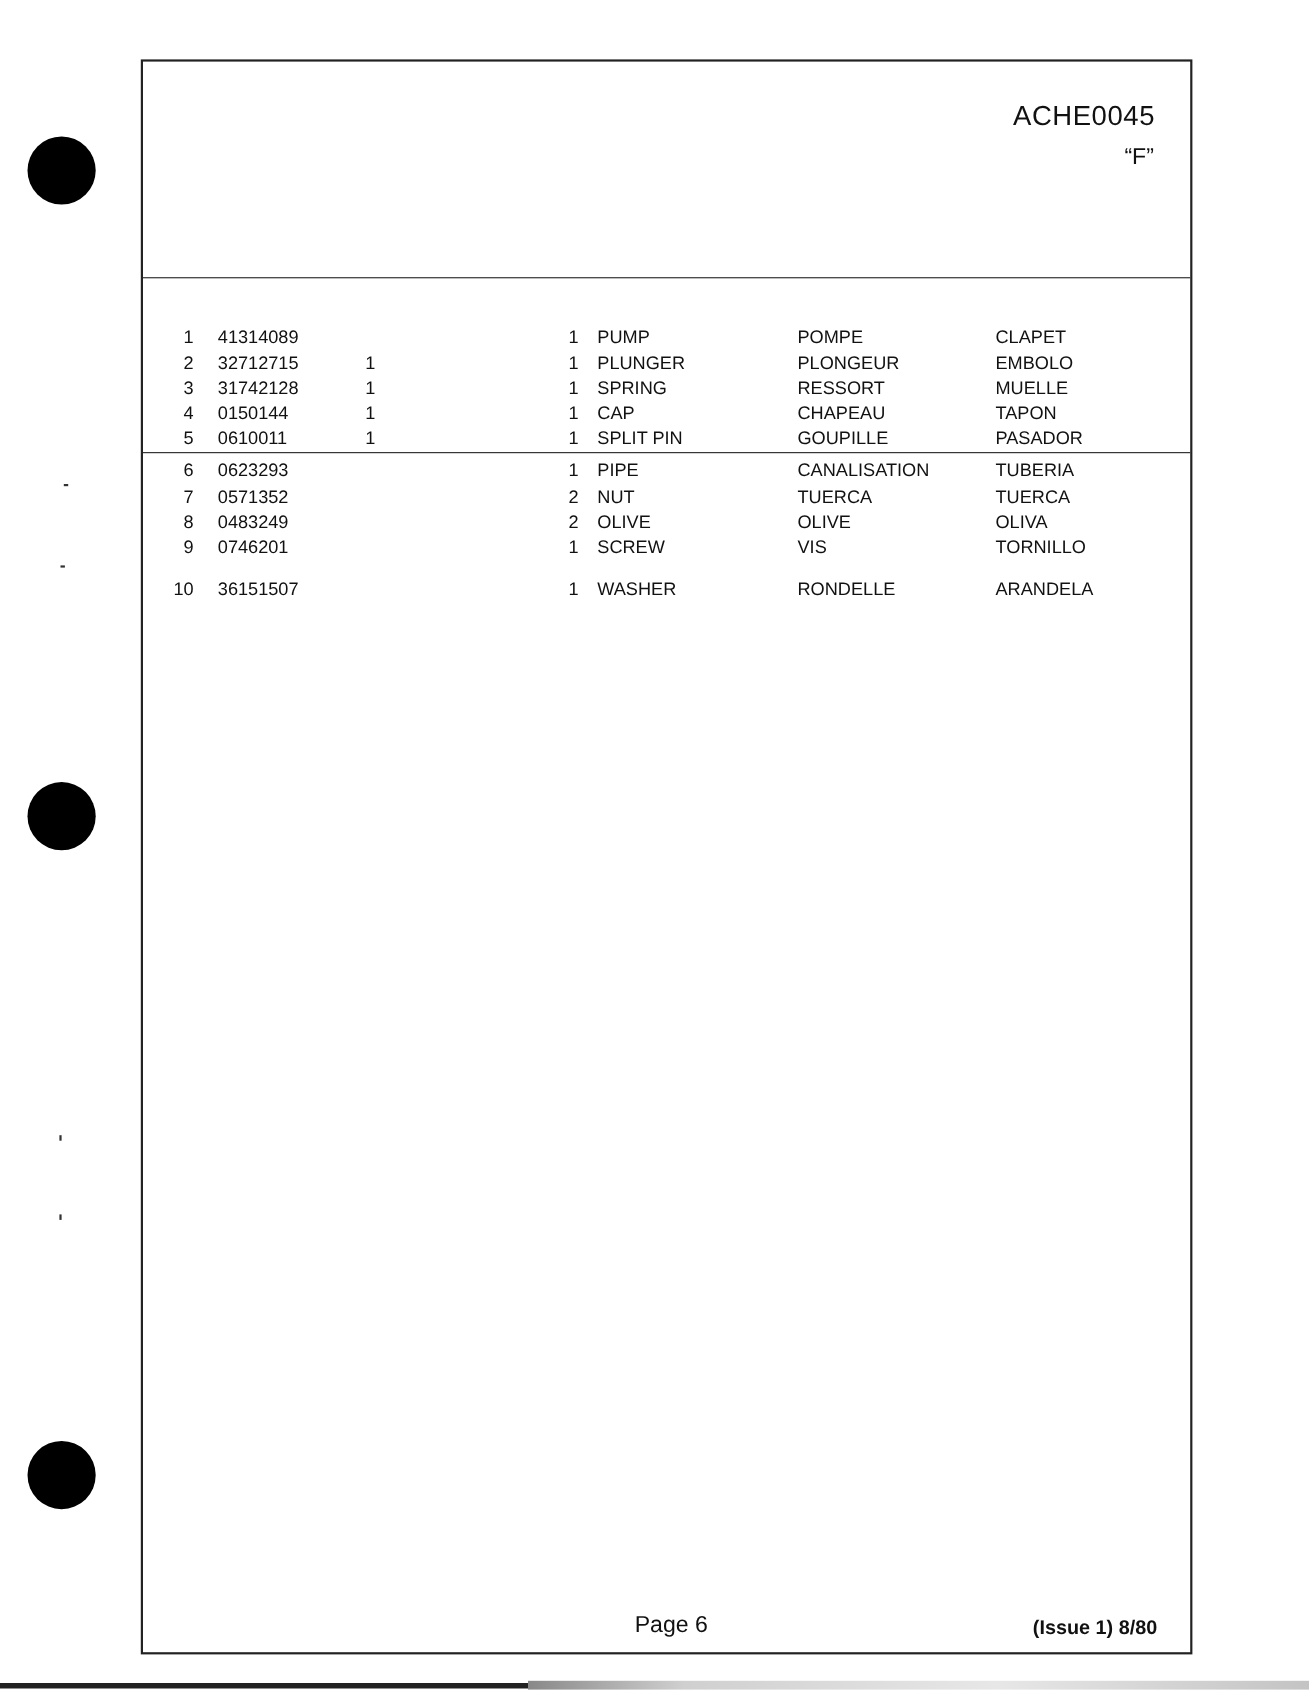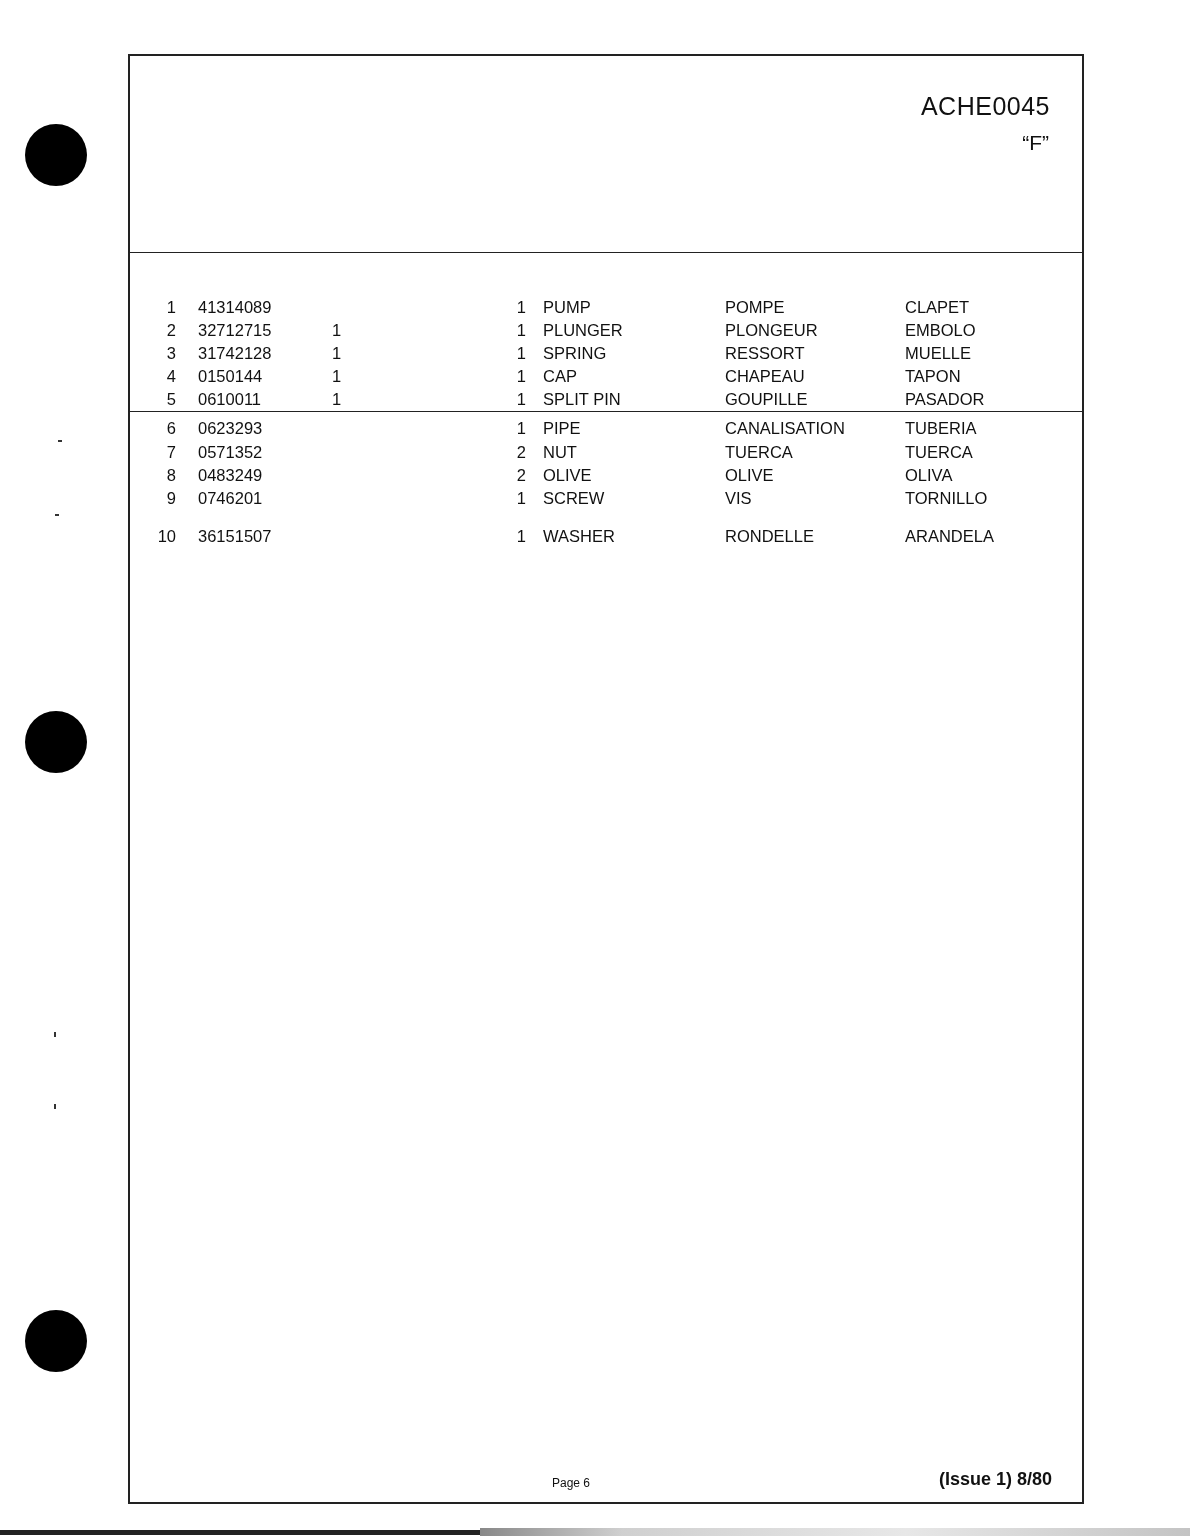--- a/index.html
+++ b/index.html
@@ -20,21 +20,21 @@
   .row { position:absolute; left:0; width:100%; height:23px; }
   .row span { position:absolute; white-space:nowrap; }
   .c-item { width:46px; text-align:right; left:0; }
   .c-part { left:68px; }
   .c-sub { left:202px; }
   .c-qty { width:26px; text-align:right; left:370px; }
   .c-en { left:413px; }
   .c-fr { left:595px; }
   .c-es { left:775px; }
   .group-sep { position:absolute; left:0; right:0; top:352px; border-top:1.5px solid #222; }
-  .footer-page { position:absolute; left:422px; bottom:12px; font-size:12px; }
+  .footer-page { position:absolute; left:447px; bottom:12px; font-size:21px; }
   .footer-issue { position:absolute; right:30px; bottom:12px; font-size:18px; font-weight:bold; }
   .bottom-bar { position:absolute; left:0; top:1530px; width:480px; height:5px; background:#222; }
   .bottom-bar2 { position:absolute; left:480px; top:1528px; width:710px; height:8px; background:linear-gradient(90deg,#555,#bbb 20%,#ddd 60%,#aaa); opacity:0.7; }
   .speck { position:absolute; background:#333; width:4px; height:2px; }
 </style>
 </head>
 <body>
 
 <div class="hole" style="top:124px;"></div>
 <div class="hole" style="top:711px;"></div>

